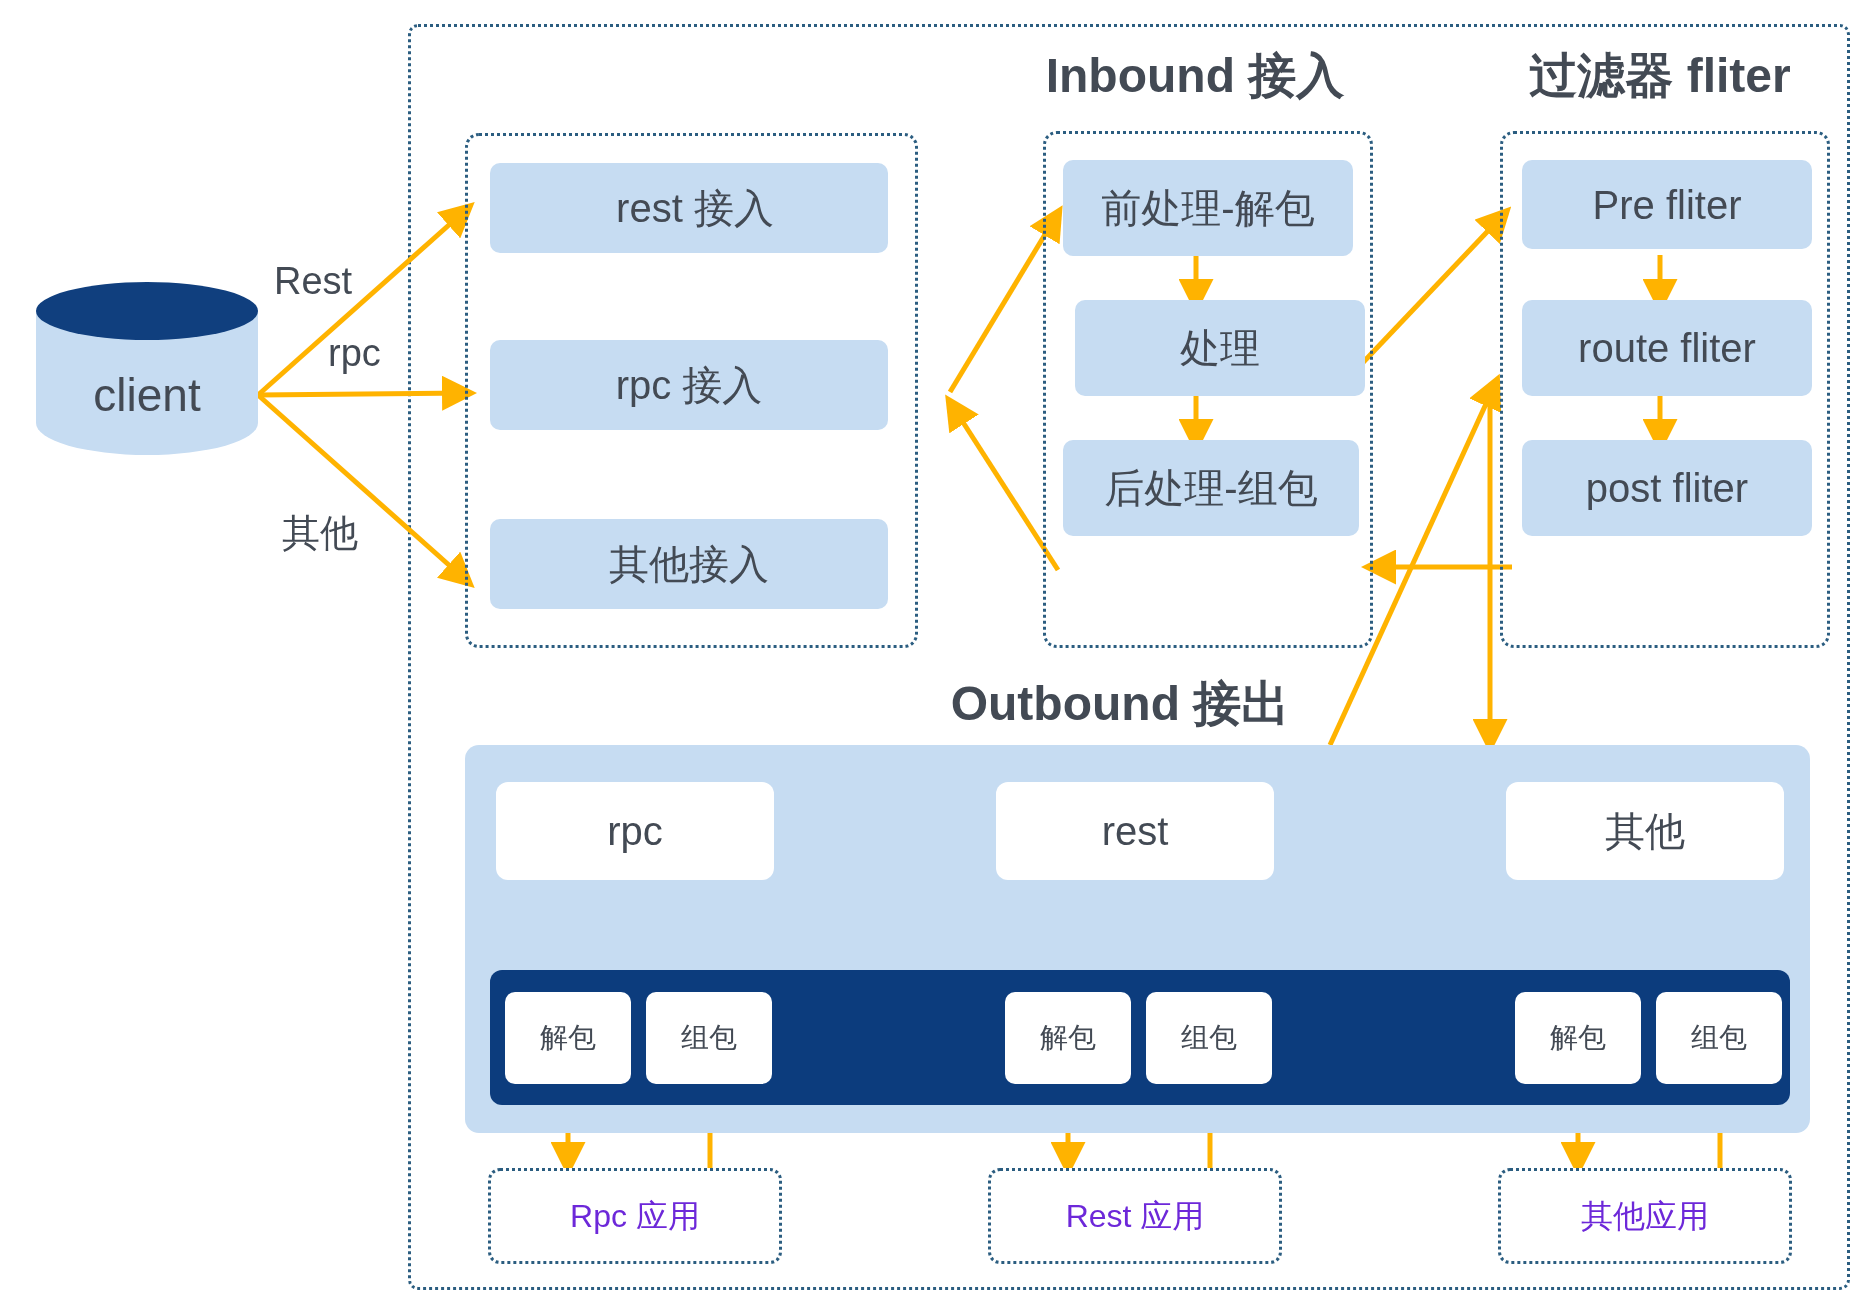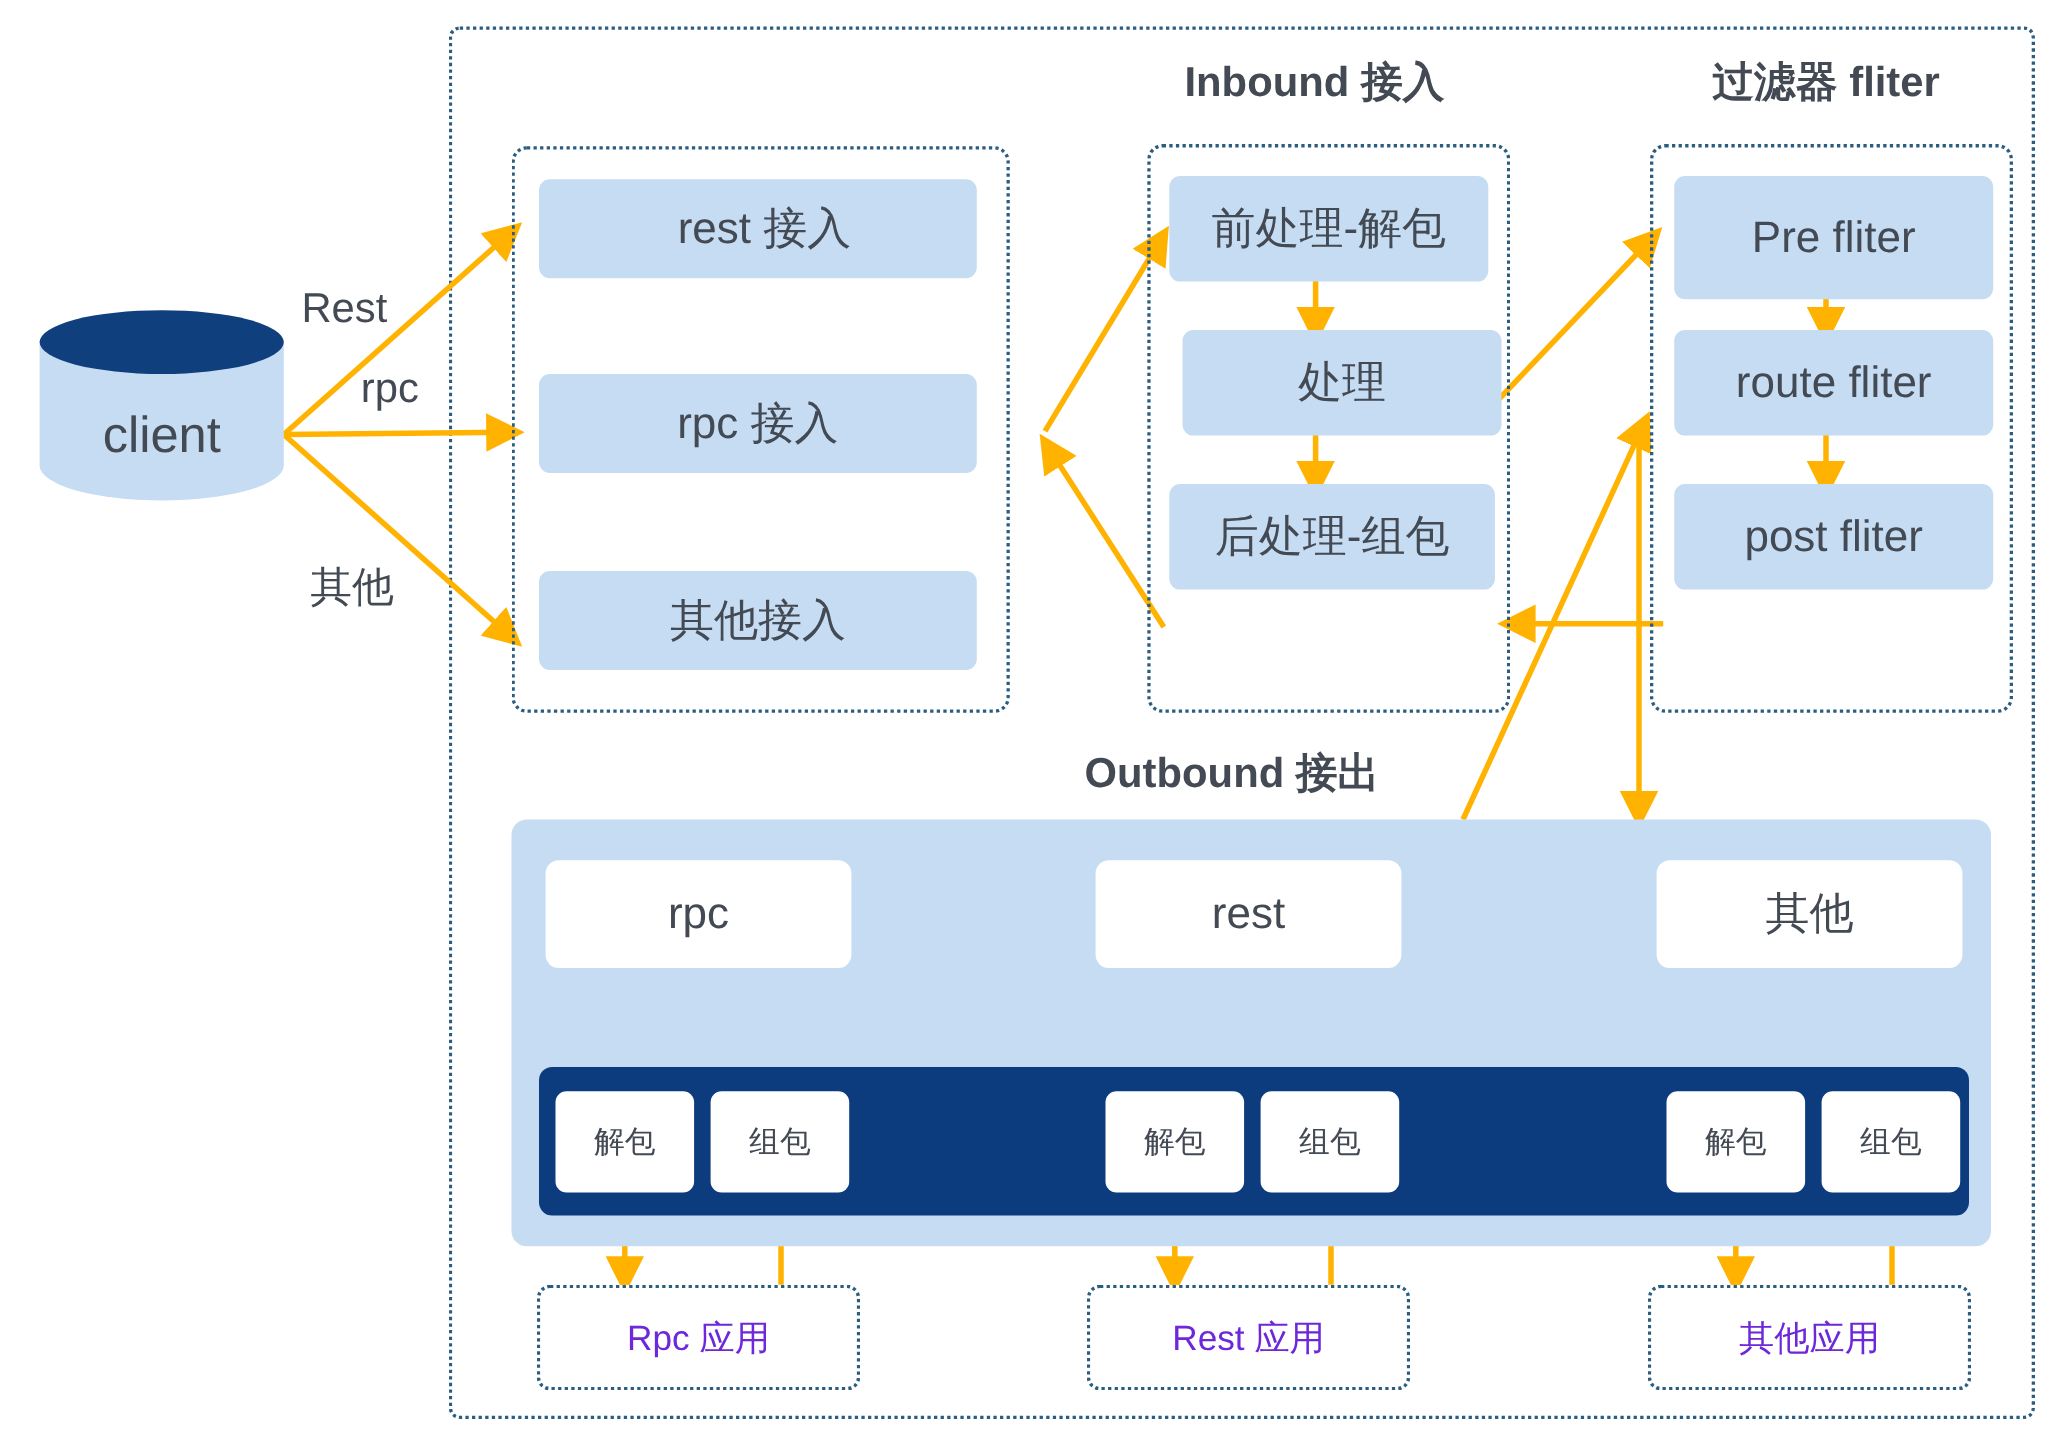--- a/index.html
+++ b/index.html
@@ -54,21 +54,21 @@
   
   .node-app{
     background:#ffffff;
     border:3px dotted #2b5d80;
     border-radius:12px;
     font-size:32px;
     color:#6d28d9;
   }
   
   .section-title{
-    font-size:38px;
+    font-size:48px;
     font-weight:bold;
     color:#434a54;
     white-space:nowrap;
   }
   
   .outbound-shell{
     background:#c6dcf2;
     border-radius:14px;
   }
   .outbound-bar{
@@ -172,21 +172,21 @@
   <div class="abs section-title center" style="left:1000px;top:52px;width:390px;height:48px;">Inbound 接入</div>
   <div class="abs dotted-group" style="left:1043px;top:131px;width:330px;height:517px;"></div>
 
   <div class="abs node-blue center" style="left:1063px;top:160px;width:290px;height:96px;">前处理-解包</div>
   <div class="abs node-blue center" style="left:1063px;top:300px;width:290px;height:96px;margin-left:12px;">处理</div>
   <div class="abs node-blue center" style="left:1063px;top:440px;width:296px;height:96px;">后处理-组包</div>
 
   <div class="abs section-title center" style="left:1460px;top:52px;width:400px;height:48px;">过滤器 fliter</div>
   <div class="abs dotted-group" style="left:1500px;top:131px;width:330px;height:517px;"></div>
 
-  <div class="abs node-blue center" style="left:1522px;top:160px;width:290px;height:112px;">Pre fliter</div>
+  <div class="abs node-blue center" style="left:1522px;top:160px;width:290px;height:89px;">Pre fliter</div>
   <div class="abs node-blue center" style="left:1522px;top:300px;width:290px;height:96px;">route fliter</div>
   <div class="abs node-blue center" style="left:1522px;top:440px;width:290px;height:96px;">post fliter</div>
 
   <div class="abs section-title center" style="left:920px;top:680px;width:400px;height:48px;">Outbound 接出</div>
 
   <div class="abs outbound-shell" style="left:465px;top:745px;width:1345px;height:388px;"></div>
 
   <div class="abs node-white center" style="left:496px;top:782px;width:278px;height:98px;">rpc</div>
   <div class="abs node-white center" style="left:996px;top:782px;width:278px;height:98px;">rest</div>
   <div class="abs node-white center" style="left:1506px;top:782px;width:278px;height:98px;">其他</div>

